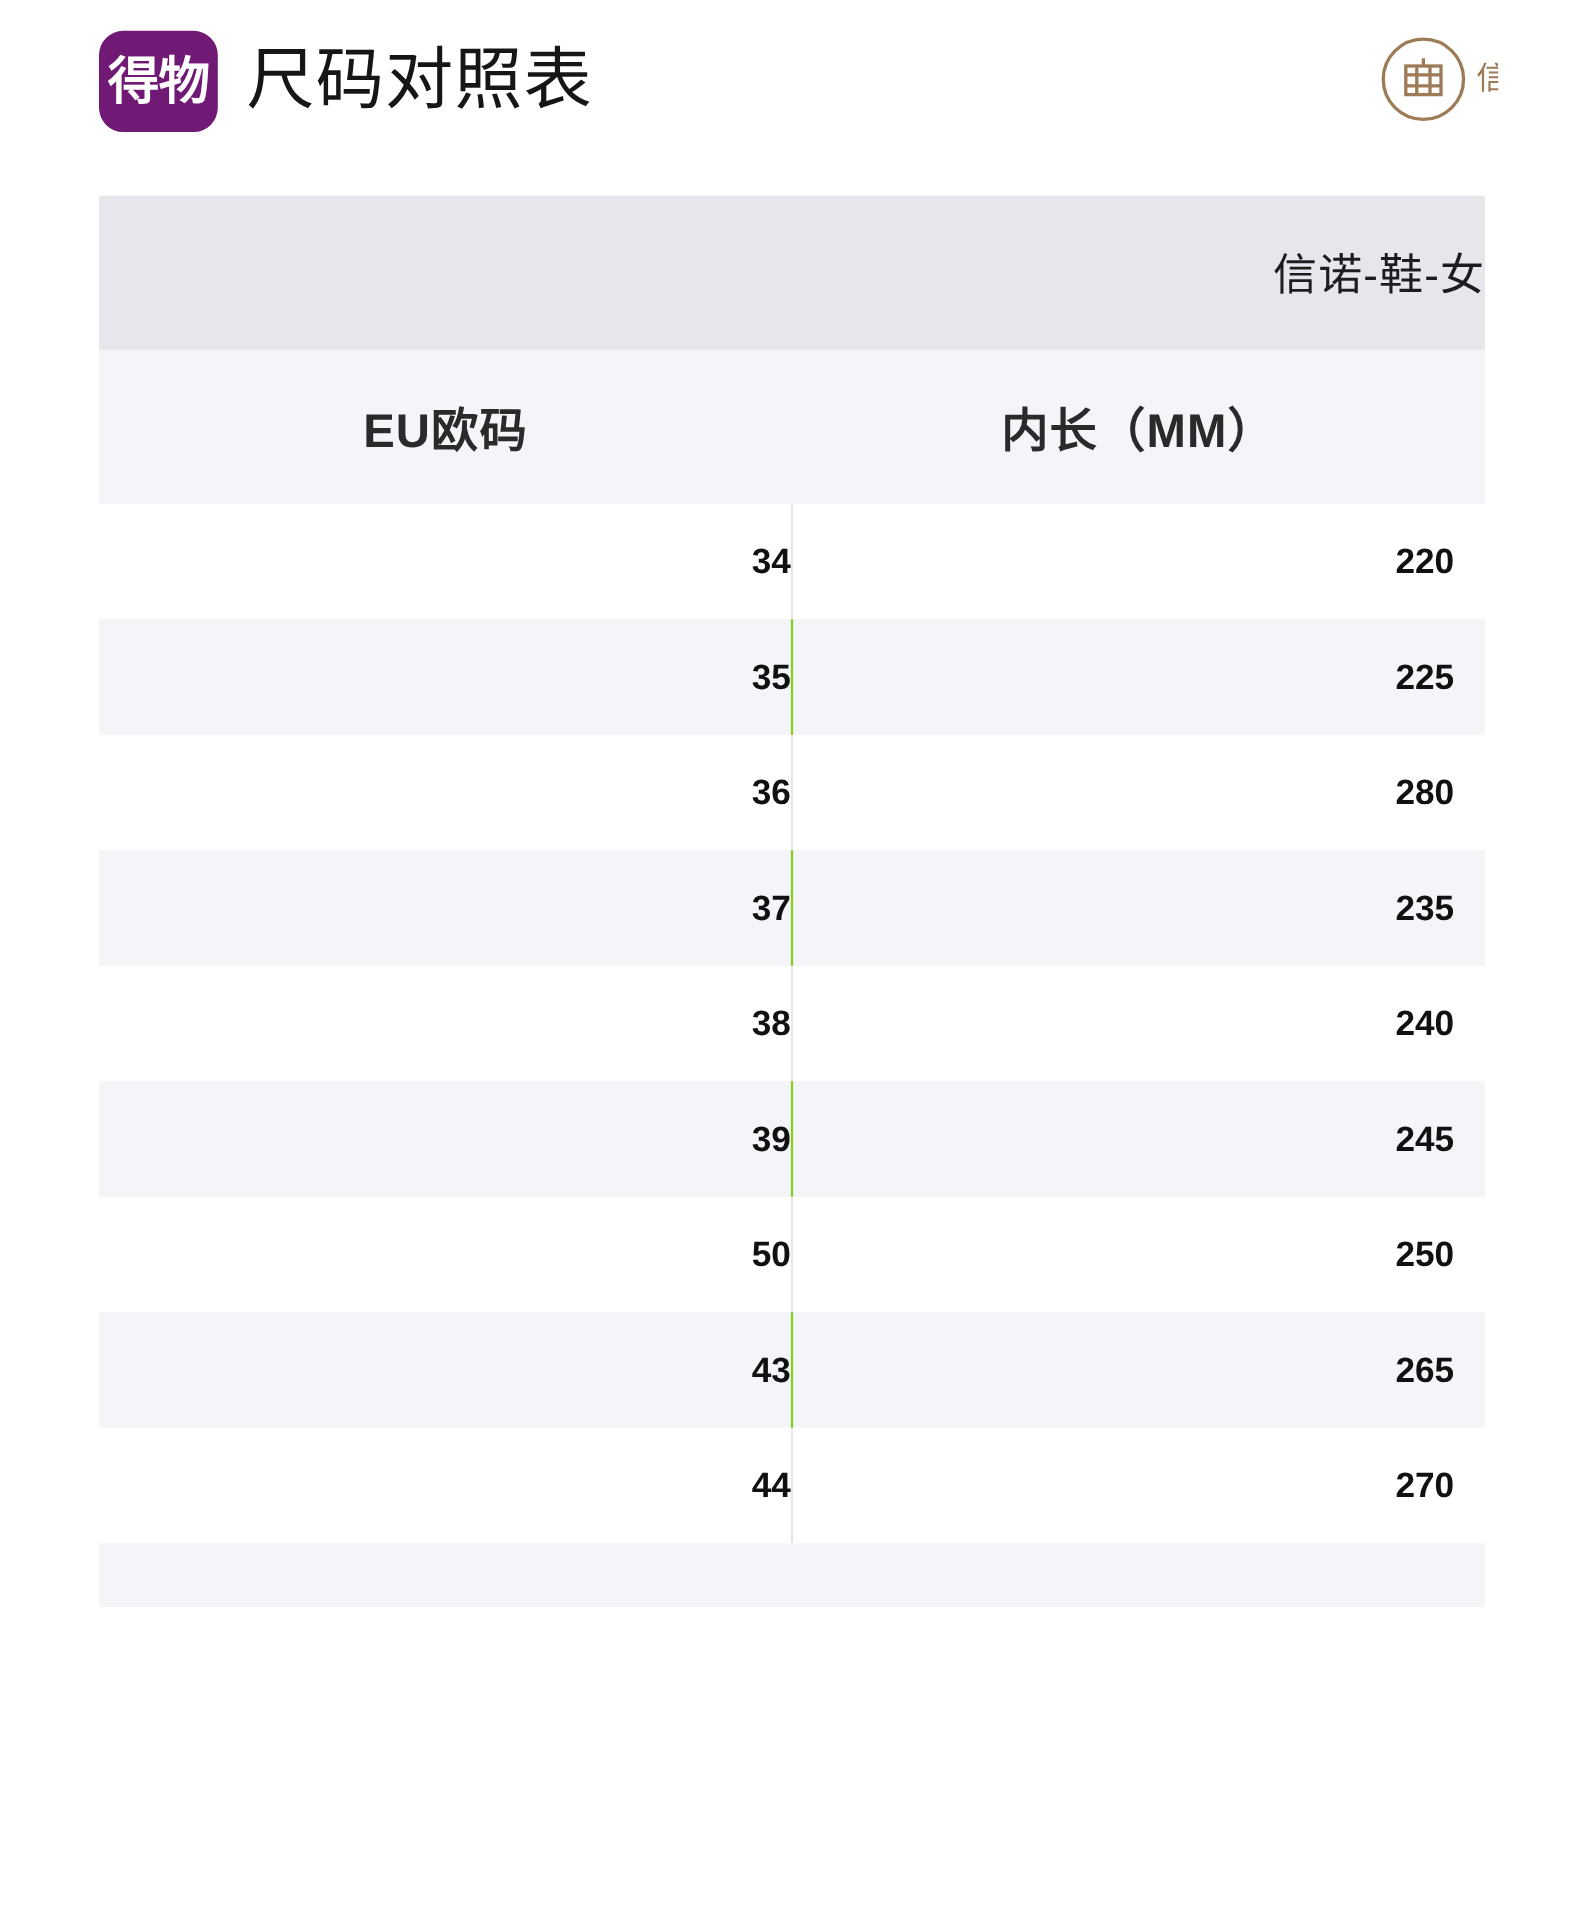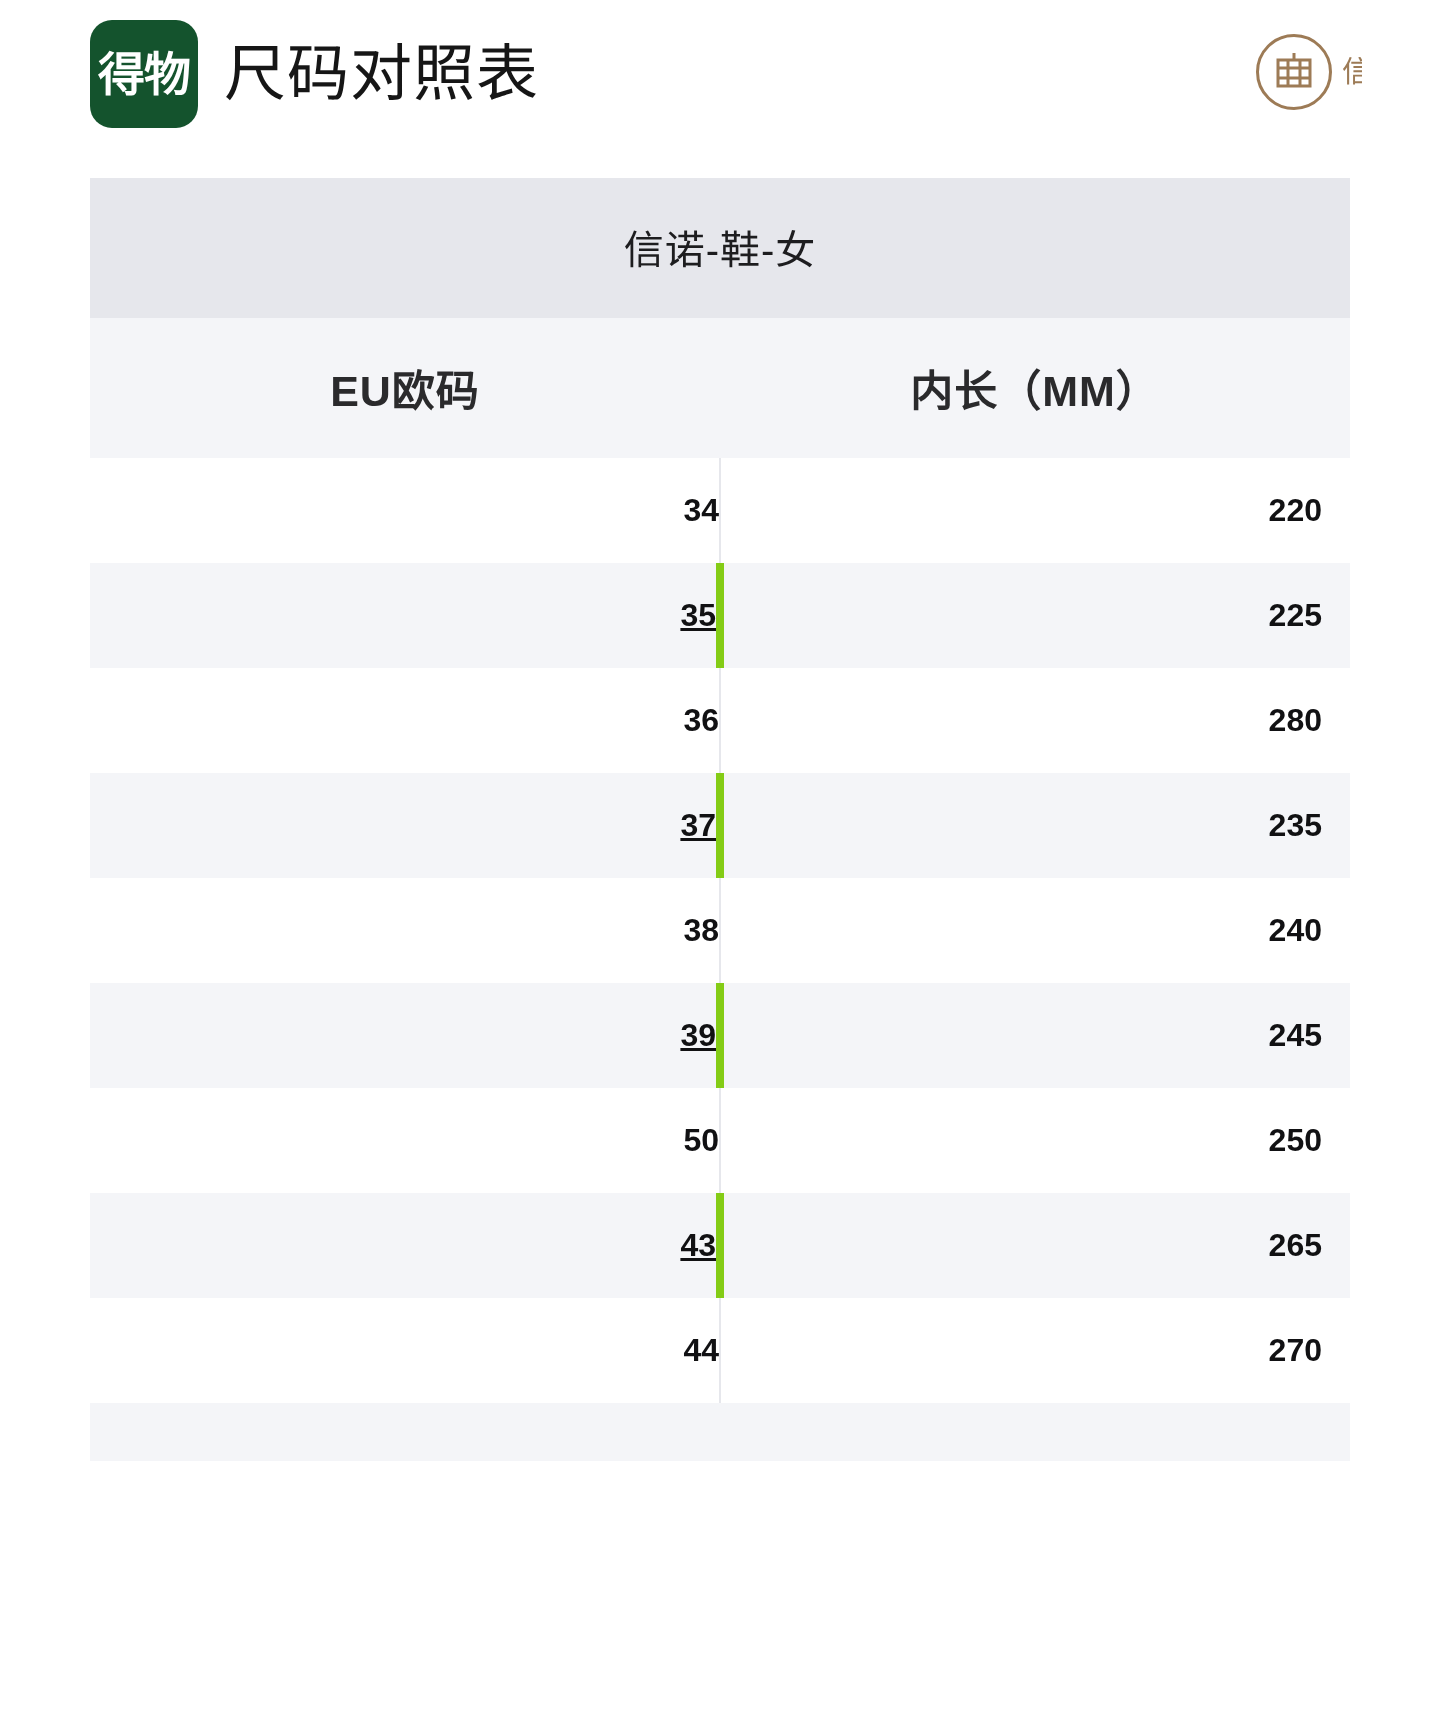--- a/index.html
+++ b/index.html
@@ -20,22 +20,22 @@
   .header {
     display: flex;
     align-items: center;
     padding: 28px 90px 0 90px;
     height: 120px;
     box-sizing: border-box;
     position: relative;
   }
   .brand-badge {
     width: 108px;
-    height: 108px;
-    background: #14532d;
+    height: 92px;
+    background: #701a75;
     border-radius: 22px;
     display: flex;
     align-items: center;
     justify-content: center;
     flex: 0 0 auto;
   }
   .brand-badge-text {
     color: #ffffff;
     font-size: 47px;
     font-weight: 700;
@@ -80,21 +80,21 @@
   }
 
   
   .card {
     margin: 58px 90px 0 90px;
     background: #f4f5f8;
     padding-bottom: 58px;
   }
   .table-title {
     background: #e6e7ec;
-    text-align: center;
+    text-align: right;
     font-size: 40px;
     color: #1d1d1f;
     padding: 40px 0 42px 0;
     font-weight: 400;
     letter-spacing: 1px;
   }
   table {
     width: 100%;
     border-collapse: collapse;
     table-layout: fixed;
@@ -113,21 +113,21 @@
     font-size: 32px;
     font-weight: 700;
     color: #111113;
     padding: 30px 0;
     height: 45px;
   }
   tbody tr.row-odd td { background: #ffffff; }
   tbody tr.row-even td { background: #f4f5f8; }
   tbody td.col-first { width: 50%; }
   tbody tr td.col-first { border-right: 2px solid #e6e7ec; }
-  tbody tr.row-even td.col-first { border-right: 8px solid #84cc16; text-decoration: underline; }
+  tbody tr.row-even td.col-first { border-right: 2px solid #84cc16; }
   tbody tr td:first-child { padding-left: 28px; }
   tbody tr td:last-child { padding-right: 28px; }
 </style>
 </head>
 <body>
 
 <div class="header">
   <div class="brand-badge">
     <span class="brand-badge-text">得物</span>
   </div>

